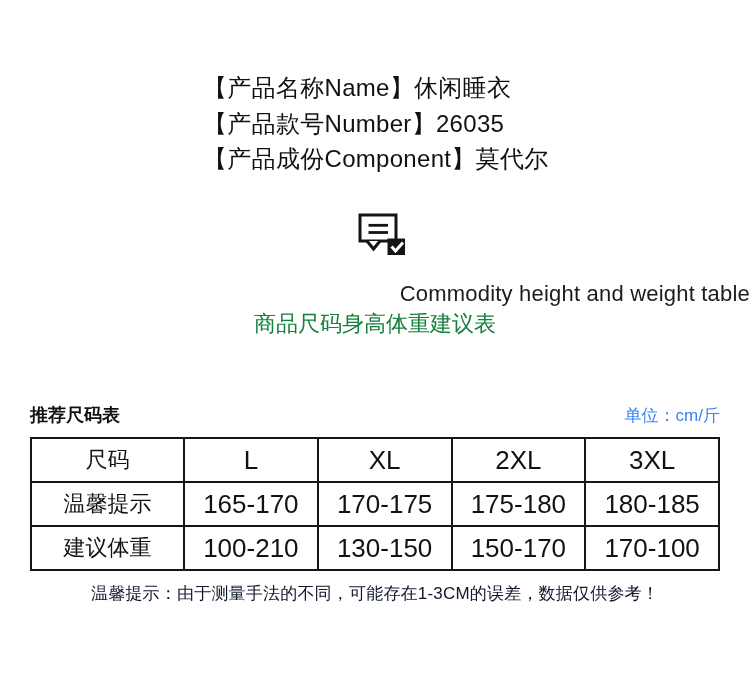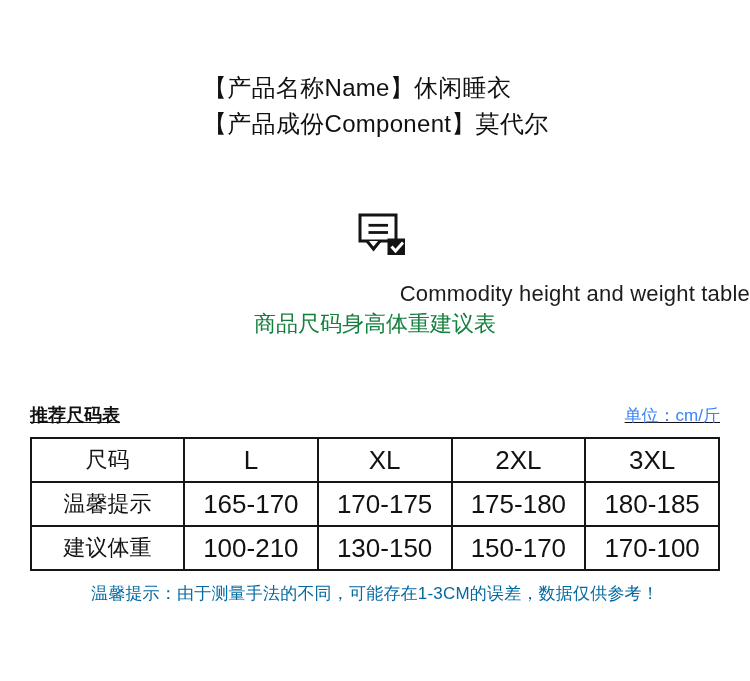--- a/index.html
+++ b/index.html
@@ -50,21 +50,20 @@
     color: #15803d;
   }
   .size-header {
     position: absolute;
     left: 30px;
     right: 30px;
     top: 403px;
     display: flex;
     justify-content: space-between;
     align-items: center;
-    text-decoration: underline;
   }
   .size-header .label {
     font-size: 18px;
     font-weight: 700;
     color: #111111;
   }
   .size-header .unit {
     font-size: 17px;
     color: #3b82f6;
   }
@@ -88,31 +87,32 @@
     color: #121212;
   }
   .size-table .cjk { font-size: 22px; }
   .tip {
     position: absolute;
     top: 582px;
     left: 0;
     width: 100%;
     text-align: center;
     font-size: 17px;
-    color: #0369a1;
+    color: #0f172a;
     letter-spacing: 0.2px;
   }
 </style>
 </head>
 <body>
 
 <div class="page">
 
   <div class="product-info">
     <div>【产品名称Name】休闲睡衣</div>
+    <div>【产品款号Number】26035</div>
     <div>【产品成份Component】莫代尔</div>
   </div>
 
   <div class="icon-wrap">
     <svg width="52" height="46" viewBox="0 0 52 46" xmlns="http://www.w3.org/2000/svg">
       <rect x="4" y="5" width="36" height="26" fill="#ffffff" stroke="#141414" stroke-width="3"></rect>
       <line x1="12.5" y1="15.3" x2="32" y2="15.3" stroke="#141414" stroke-width="2.8"></line>
       <line x1="12.5" y1="22.5" x2="32" y2="22.5" stroke="#141414" stroke-width="2.8"></line>
       <path d="M11 31 L17.5 39 L24 31" fill="#ffffff" stroke="#141414" stroke-width="3"></path>
       <rect x="31.5" y="28.5" width="17.5" height="16.5" fill="#141414"></rect>

